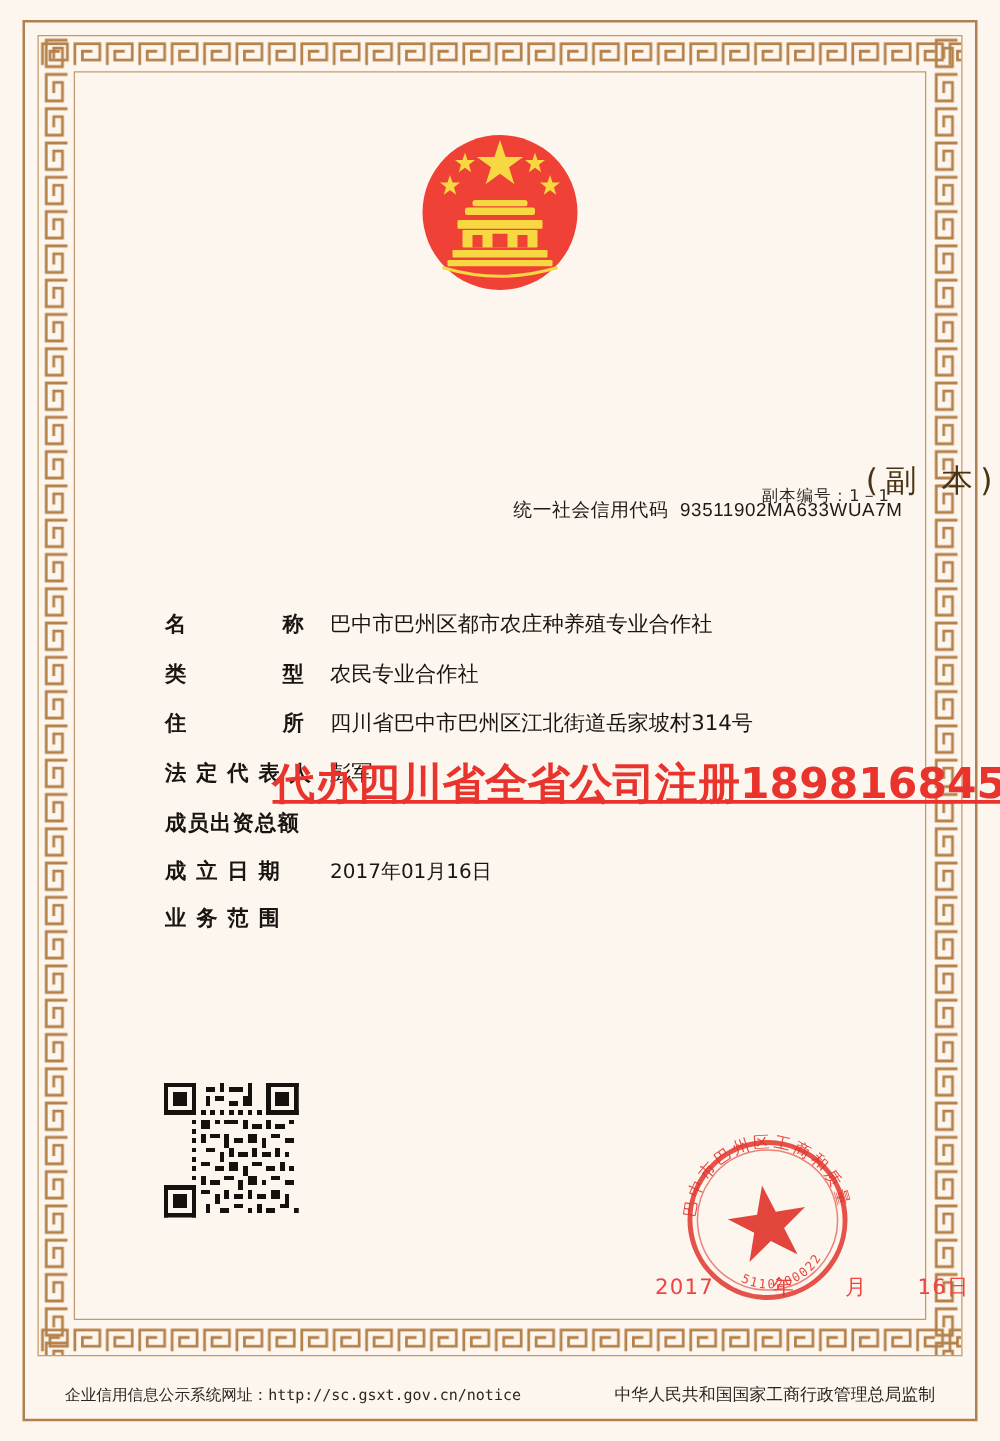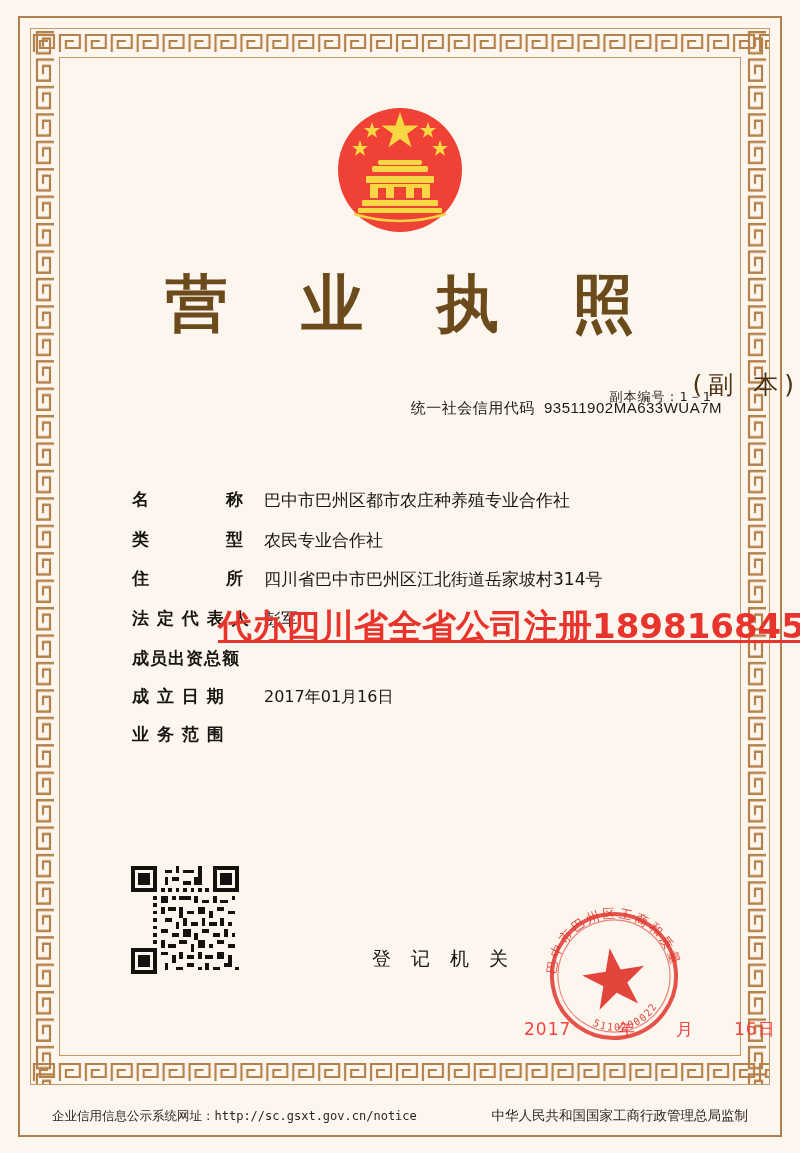--- a/index.html
+++ b/index.html
@@ -310,21 +310,20 @@
         <rect x="74" y="95" width="12" height="11"></rect>
         <rect x="58" y="96" width="8" height="10"></rect>
         <rect x="94" y="96" width="8" height="10"></rect>
       </g>
       <g stroke="#f7d842" stroke-width="2.5" fill="none">
         <path d="M34,122 Q80,136 126,122"></path>
       </g>
     </svg>
   </div>
 
-  <div class="title">营 业 执 照</div>
   <div class="subtitle">(副 本)</div>
   <div class="copy-no">副本编号：1－1</div>
   <div class="credit-code">
     <span>统一社会信用代码</span>&nbsp;&nbsp;<span>93511902MA633WUA7M</span>
   </div>
 
   <div class="fields">
 
     <div class="field-row">
       <div class="field-label spaced">
@@ -471,21 +470,20 @@
         <rect x="15" y="26" width="2" height="1"></rect>
           <rect x="18" y="27" width="1" height="1"></rect>
         <rect x="20" y="26" width="1" height="2"></rect>
           <rect x="22" y="27" width="2" height="1"></rect>
         <rect x="25" y="26" width="2" height="1"></rect>
           <rect x="28" y="27" width="1" height="1"></rect>
       </g>
     </svg>
   </div>
 
-  <div class="registry">登 记 机 关</div>
 
   <div class="date-line">
     <span class="dl-year dl-y">2017</span><span class="dl-m">年</span><span class="dl-m">月</span><span>16</span><span>日</span>
   </div>
 
   <div class="stamp">
     <svg width="160" height="160" viewBox="0 0 160 160">
       <defs>
         <path id="seal-arc" d="M 80,80 m -60,0 a 60,60 0 1,1 120,0" fill="none"></path>
         <path id="seal-arc-top" d="M 22,80 a 58,58 0 1,1 116,0" fill="none"></path>

